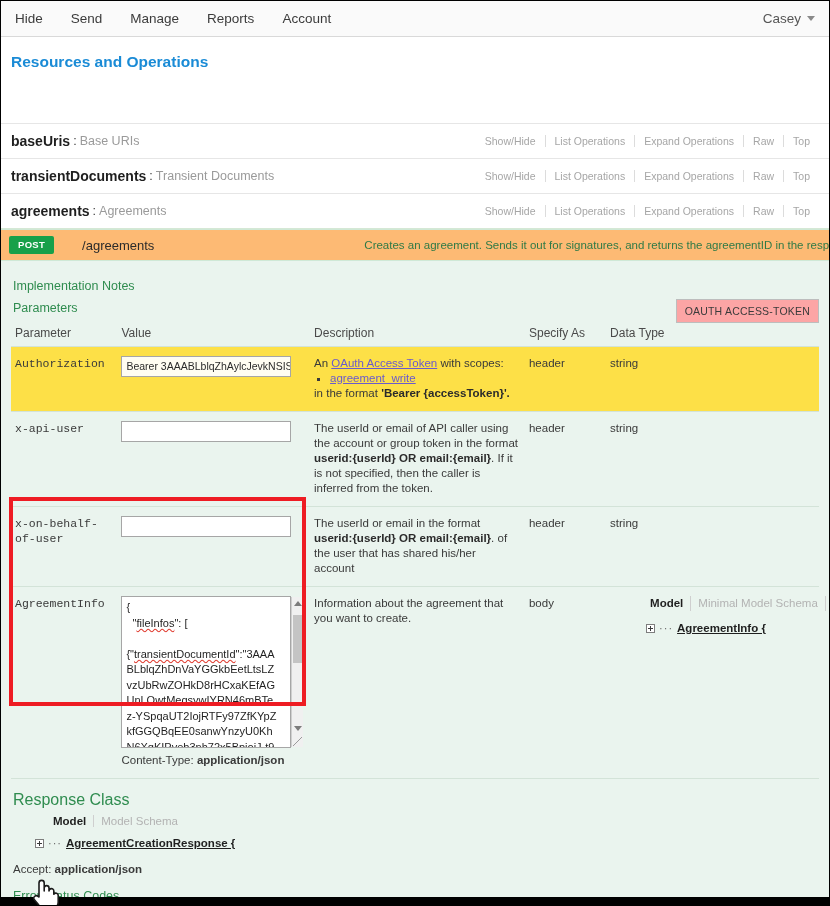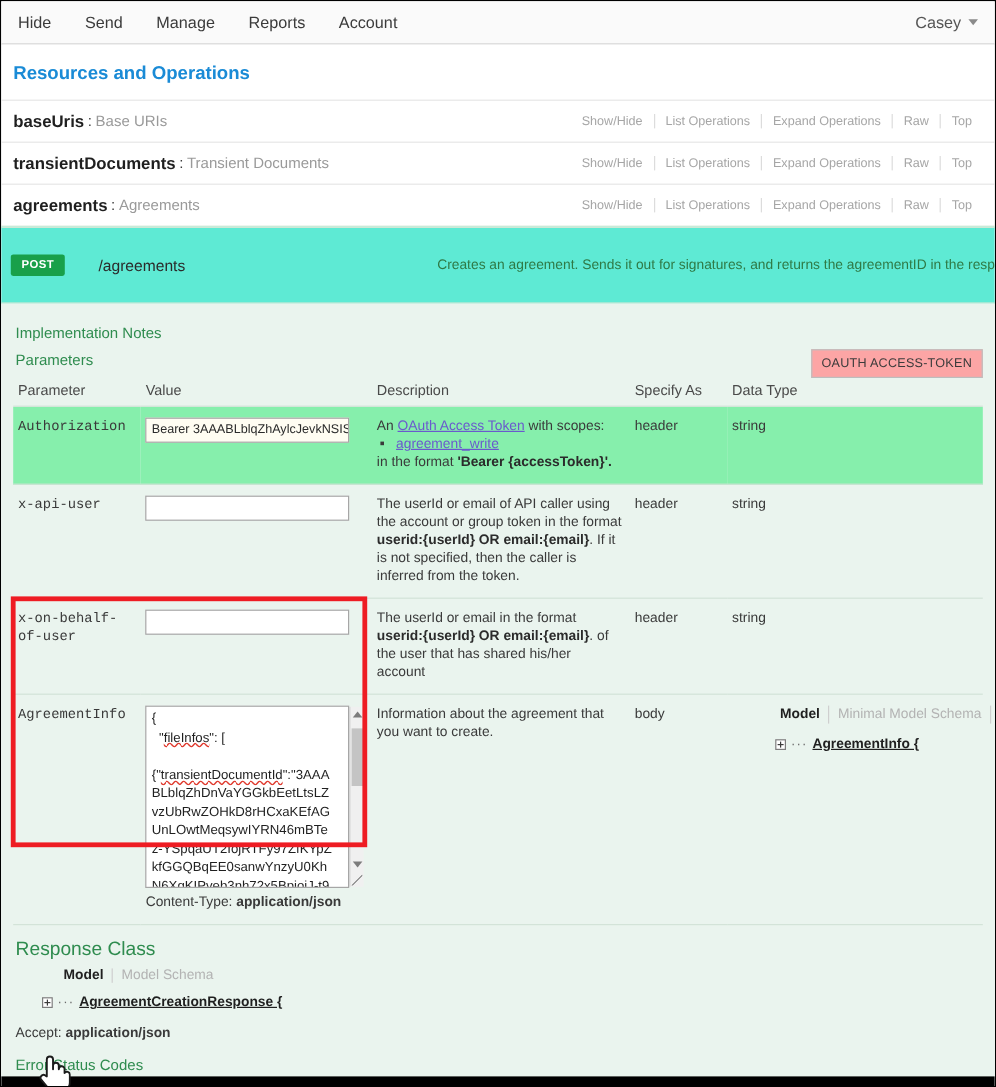--- a/index.html
+++ b/index.html
@@ -72,21 +72,21 @@
   }
 
   
   .resource-row {
     display: flex;
     align-items: center;
     border-top: 1px solid #e6e6e6;
     padding: 9px 10px 9px 10px;
     min-height: 34px;
   }
-  .resource-row.first { border-top: 1px solid #e6e6e6; }
+  .resource-row.first { border-top: 1px solid #e6e6e6; margin-top: 40px; }
   .res-name {
     font-size: 14px;
     font-weight: 700;
     color: #1f1f1f;
     white-space: nowrap;
   }
   .res-sep { font-size: 12.5px; color: #3b3b3b; margin: 0 3px; font-weight: 400; }
   .res-desc { font-size: 12.5px; color: #9a9a9a; }
   .res-links { margin-left: auto; display: flex; align-items: center; }
   .res-link {
@@ -100,24 +100,24 @@
   }
   .res-link.first { border-left: none; }
 
   
   #operation {
     border-top: 1px solid #d5e8d5;
   }
   .op-head {
     display: flex;
     align-items: center;
-    background: #5eead4;
+    background: #fdba74;
     border: 1px solid #cfe8d6;
     border-left: none; border-right: none;
-    padding: 22px 8px;
+    padding: 6px 8px;
     min-height: 28px;
   }
   .method-badge {
     background: #18a04a;
     color: #fff;
     font-size: 9.5px;
     font-weight: 700;
     letter-spacing: .3px;
     padding: 4px 9px;
     border-radius: 2px;
@@ -171,21 +171,21 @@
     border-bottom: 1px solid #d3e3d8;
   }
   table.params td {
     vertical-align: top;
     padding: 9px 6px 10px 4px;
     border-bottom: 1px solid #d3e3d8;
     font-size: 11.5px;
     color: #3a3a3a;
     line-height: 15px;
   }
-  tr.highlight td { background: #86efac; border-bottom: 1px solid #d3e3d8; }
+  tr.highlight td { background: #fde047; border-bottom: 1px solid #d3e3d8; }
   td.pname {
     font-family: "Liberation Mono", monospace;
     font-size: 11.5px;
     color: #2b2b2b;
     white-space: pre-wrap;
     word-break: break-word;
   }
   .txt-input {
     width: 170px;
     height: 21px;

